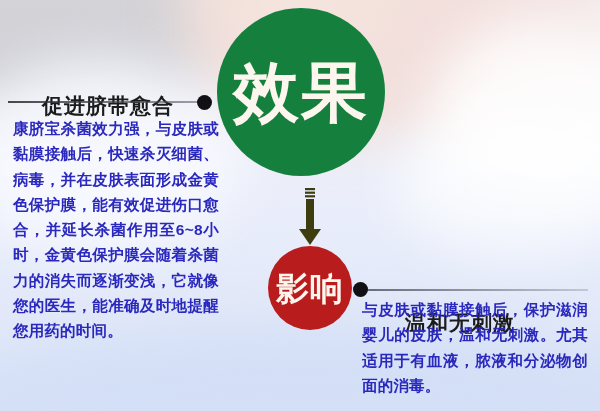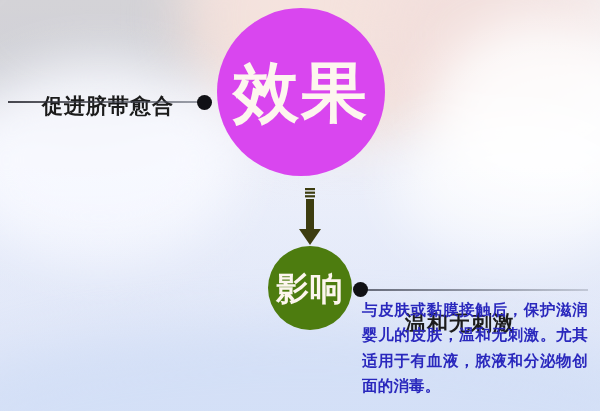--- a/index.html
+++ b/index.html
@@ -82,30 +82,30 @@
     color: #fdf6ee;
     font-weight: 700;
     letter-spacing: 2px;
     user-select: none;
   }
   .circle-effect {
     left: 217px;
     top: 8px;
     width: 168px;
     height: 168px;
-    background: #d946ef;
+    background: #15803d;
     font-size: 66px;
     line-height: 1;
   }
   .circle-impact {
     left: 268px;
     top: 246px;
     width: 84px;
     height: 84px;
-    background: #4d7c0f;
+    background: #b91c1c;
     font-size: 33px;
     line-height: 1;
     letter-spacing: 1px;
   }
 
   
   .arrow {
     position: absolute;
     left: 296px;
     top: 188px;
@@ -187,19 +187,20 @@
     </svg>
   </div>
 
   <div class="circle circle-impact">
     <span>影响</span>
   </div>
 
   <div class="head head-left">促进脐带愈合</div>
   <div class="rule rule-left"></div>
   <div class="dot dot-left"></div>
+  <div class="para para-left">康脐宝杀菌效力强，与皮肤或黏膜接触后，快速杀灭细菌、病毒，并在皮肤表面形成金黄色保护膜，能有效促进伤口愈合，并延长杀菌作用至6~8小时，金黄色保护膜会随着杀菌力的消失而逐渐变浅，它就像您的医生，能准确及时地提醒您用药的时间。</div>
 
   <div class="head head-right">温和无刺激</div>
   <div class="rule rule-right"></div>
   <div class="dot dot-right"></div>
   <div class="para para-right">与皮肤或黏膜接触后，保护滋润婴儿的皮肤，温和无刺激。尤其适用于有血液，脓液和分泌物创面的消毒。</div>
 
 </div>
 
 </body></html>

